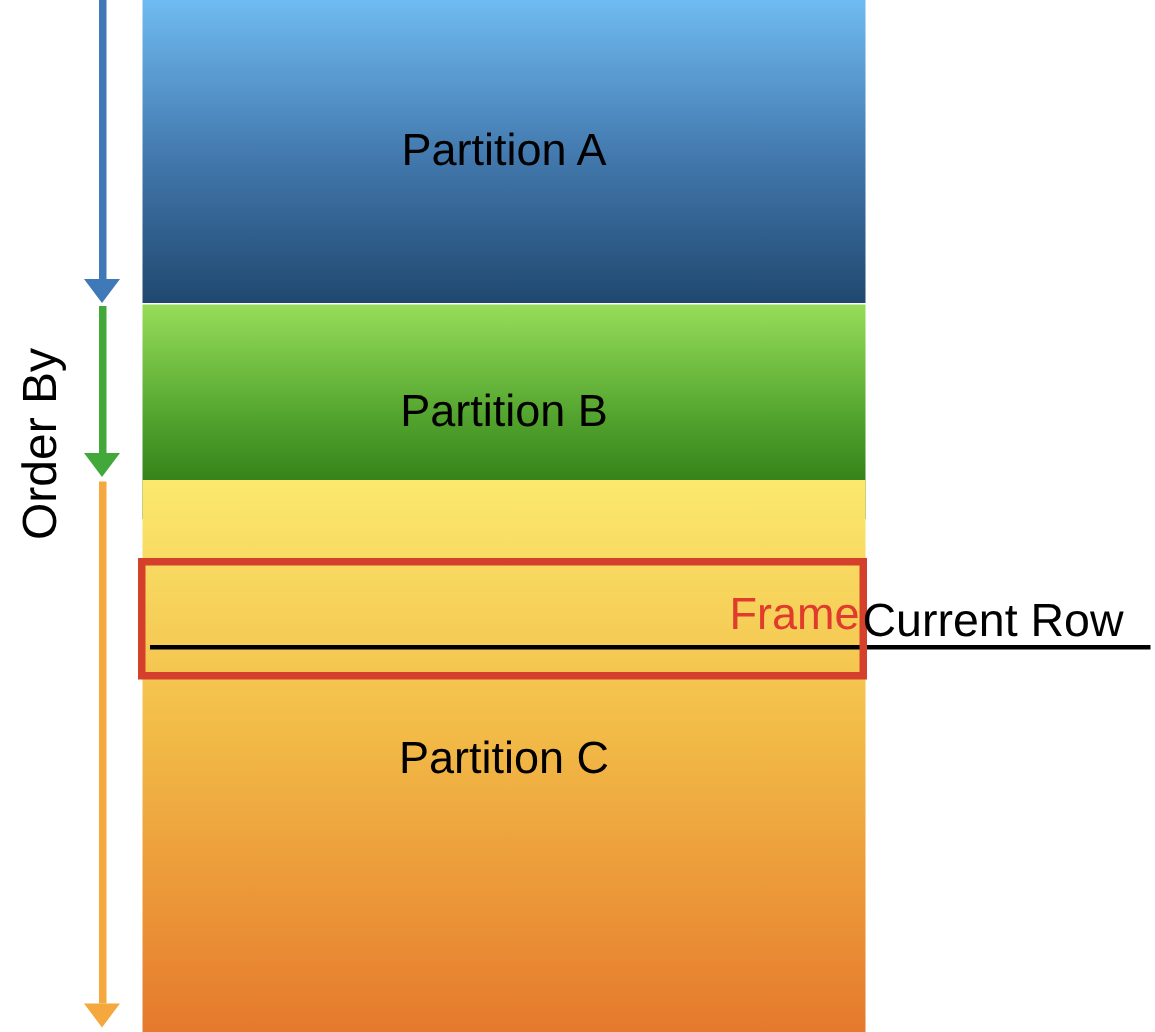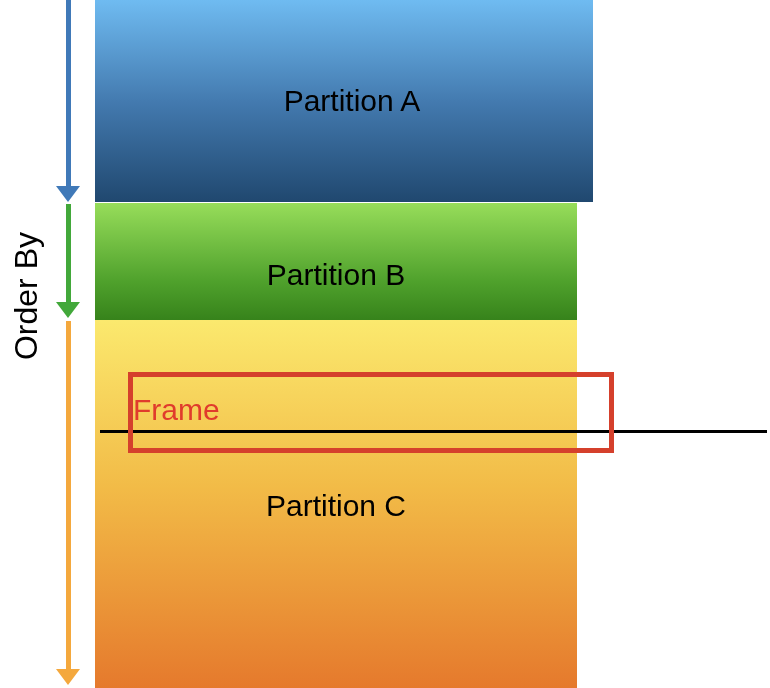--- a/index.html
+++ b/index.html
@@ -50,21 +50,20 @@
     width: 482px;
     display: flex;
     align-items: center;
     justify-content: center;
     font-size: 30px;
     z-index: 1;
   }
   .partition-a {
     top: 0; height: 202px;
     background: linear-gradient(180deg, #6fbbf1 0%, #4278ad 52%, #20486f 100%);
-    padding-left: 16px;
   }
   .partition-b {
     top: 203px; height: 143px;
     background: linear-gradient(180deg, #97dd5a 0%, #4fa12c 55%, #266e0f 100%);
   }
   .partition-c {
     top: 320px; height: 372px;
     background: linear-gradient(180deg, #fbe96e 0%, #f2bb47 45%, #e5782c 100%);
   }
 
@@ -78,23 +77,22 @@
   }
 
   
   .frame-rect {
     position: absolute;
     left: 92px; top: 372px;
     width: 476px; height: 71px;
     border: 5px solid #d5402c;
     display: flex;
     align-items: center;
-    justify-content: flex-start;
+    justify-content: flex-end;
     z-index: 4;
-    margin-left: 36px;
   }
   .frame-label {
     font-size: 30px;
     color: #e03b2c;
     margin-bottom: 6px;
   }
 
   
   .current-row-label {
     position: absolute;
@@ -132,14 +130,15 @@
   <div class="partition partition-c">
     <span>Partition C</span>
   </div>
 
   <div class="row-line"></div>
 
   <div class="frame-rect">
     <span class="frame-label">Frame</span>
   </div>
 
+  <div class="current-row-label">Current Row</div>
 
 </div>
 
 </body></html>

